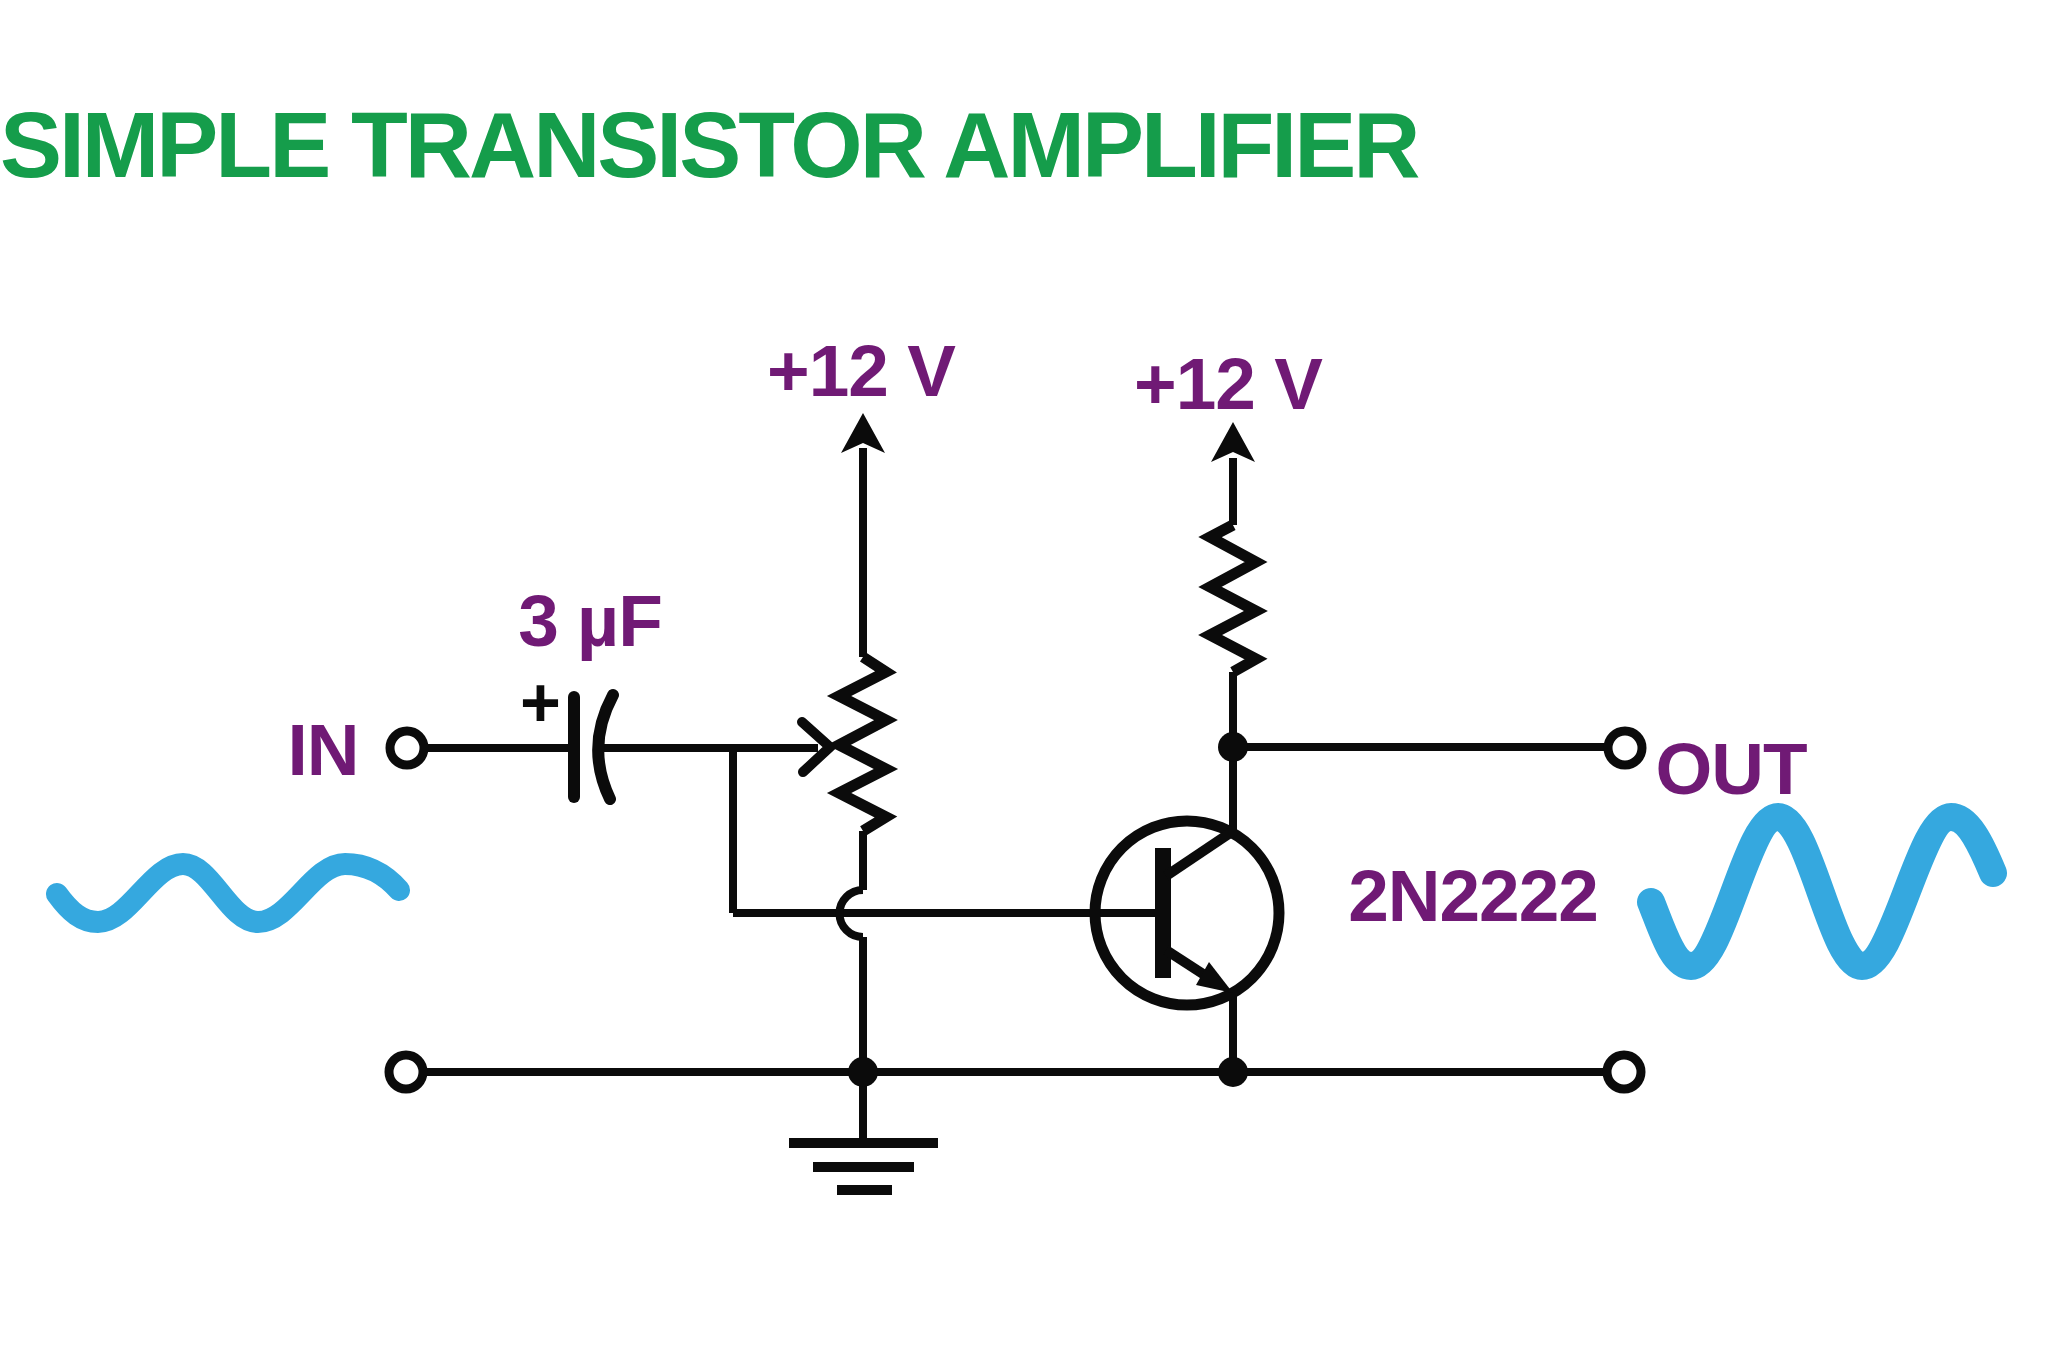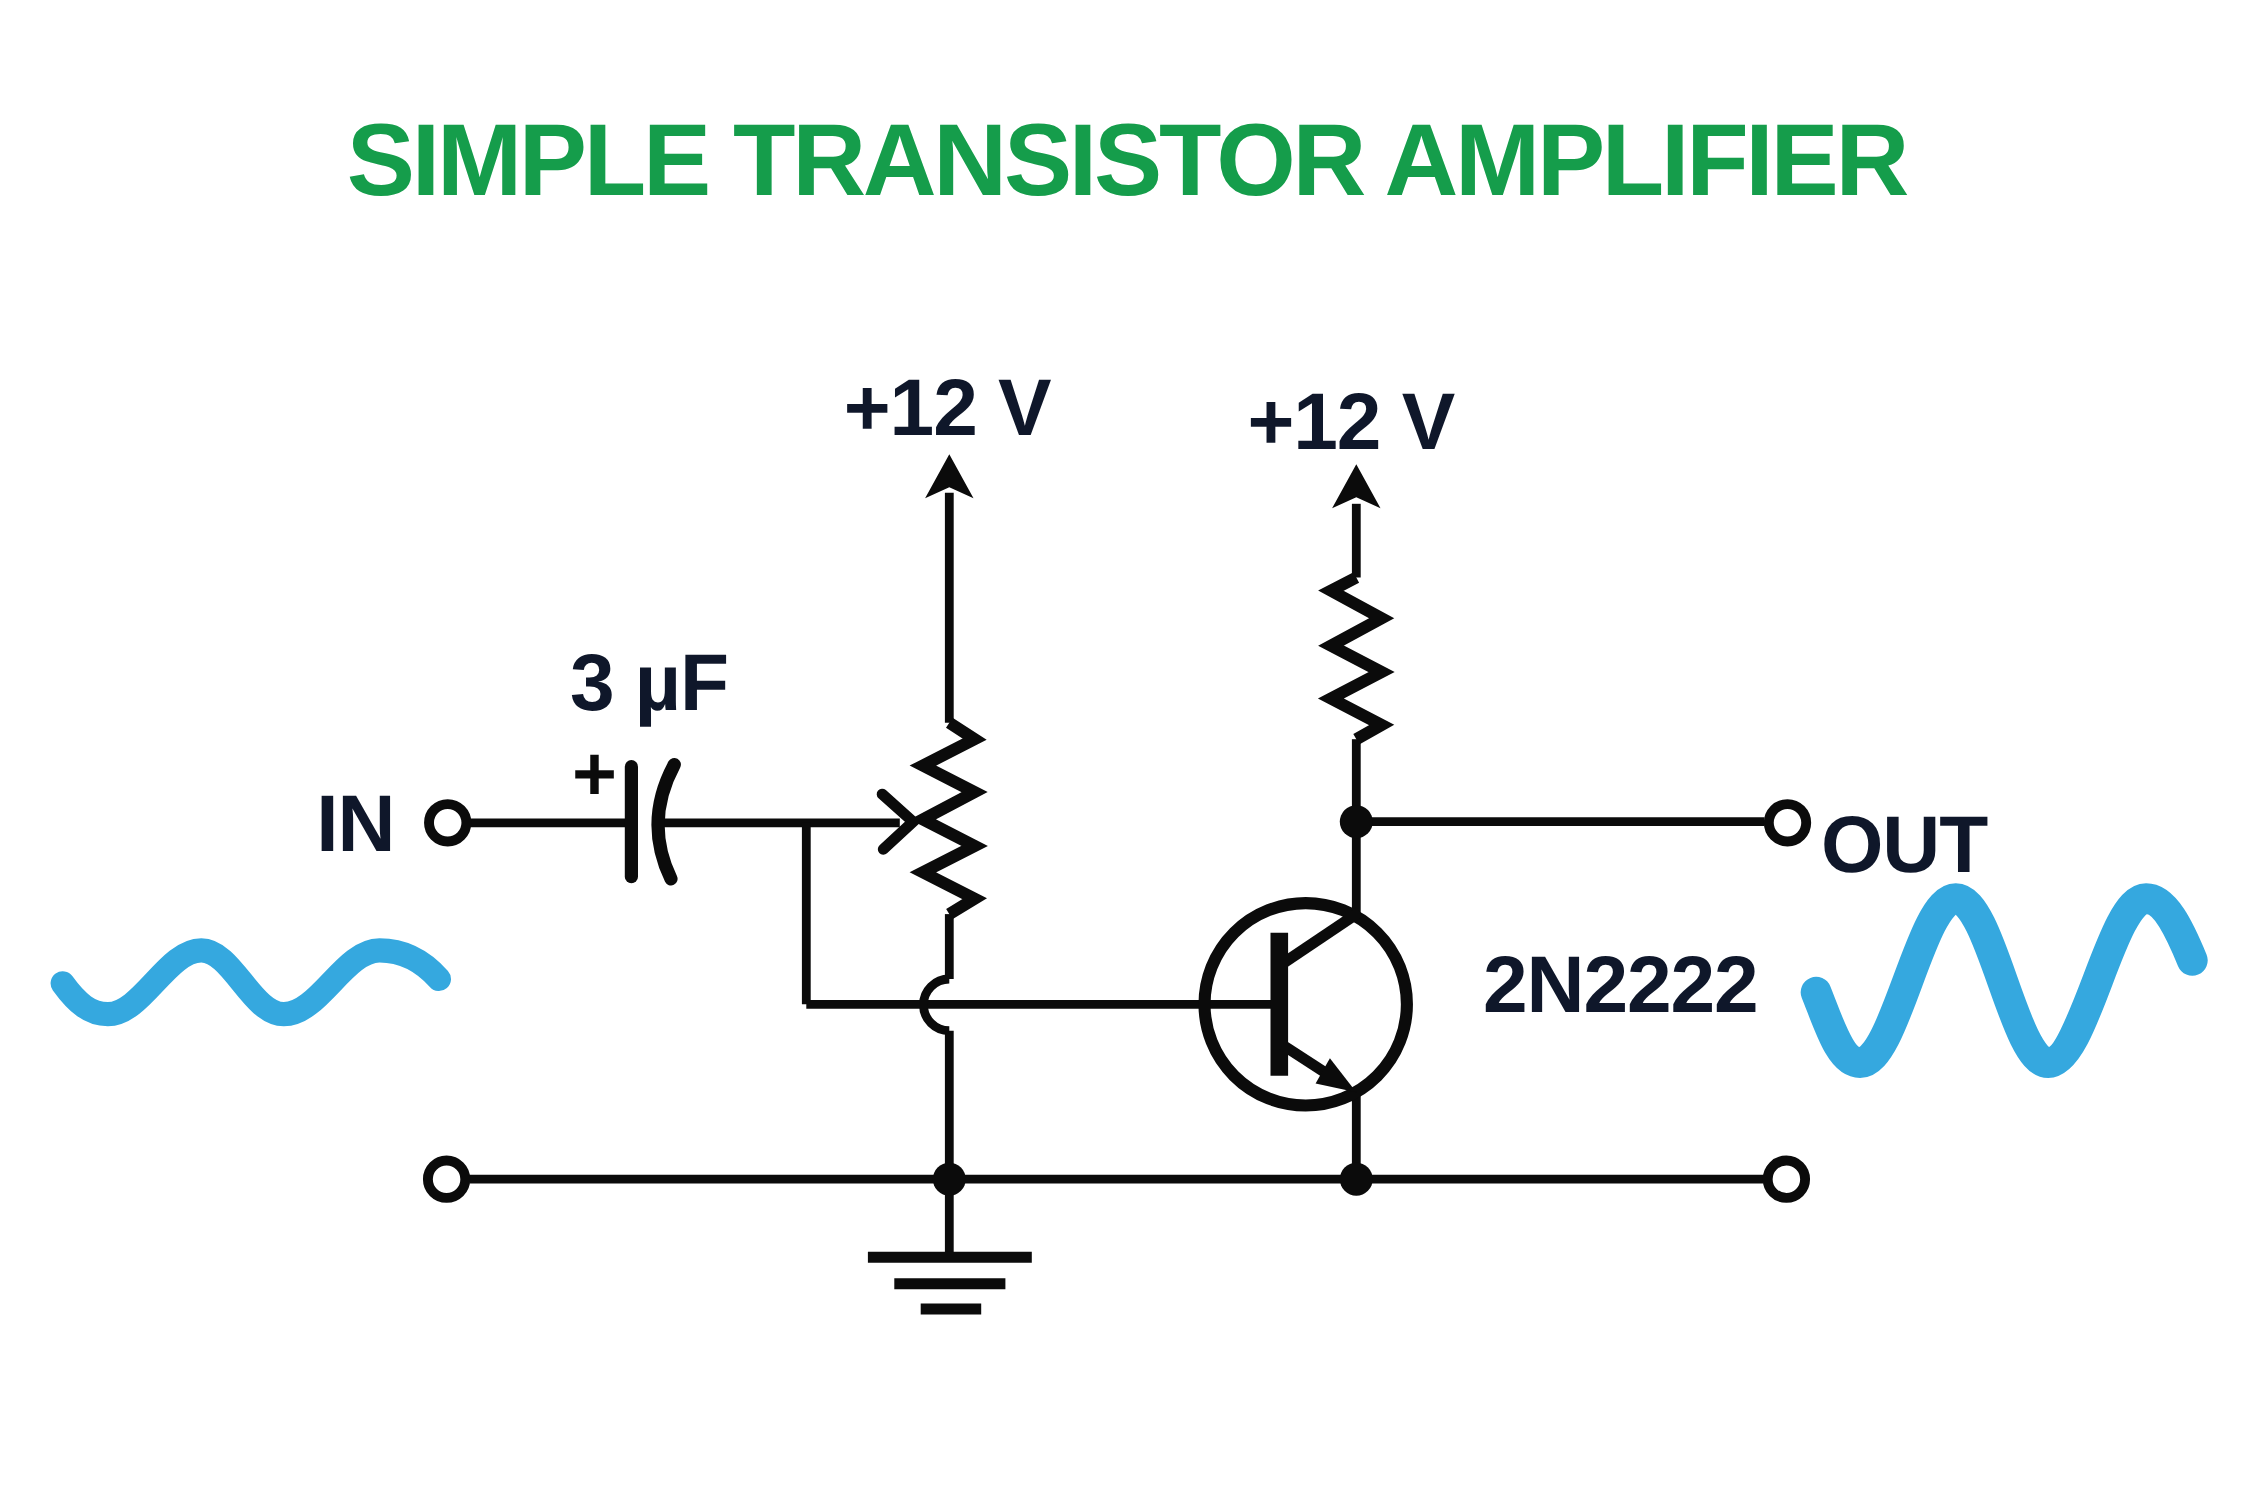--- a/index.html
+++ b/index.html
@@ -6,34 +6,33 @@
   .stage{
     position:relative;
     width:2048px;height:1365px;
     background:#fff;
     overflow:hidden;
     font-family:"Liberation Sans",sans-serif;
   }
   .title{
     position:absolute;
     left:0;right:0;top:92px;
-    text-align:center;
     font-size:93px;
     font-weight:bold;
     letter-spacing:-3px;
     color:#159D4B;
     white-space:nowrap;
   }
   .lbl{
     position:absolute;
     transform:translateX(-50%);
     font-size:73px;
     font-weight:bold;
     letter-spacing:-1px;
-    color:#0f172a;
+    color:#701a75;
     line-height:1;
     white-space:nowrap;
   }
   .lbl.black{color:#0B0B0B;font-size:70px;font-weight:bold;}
   svg{position:absolute;left:0;top:0;}
 </style>
 </head>
 <body>
 
 <div class="stage">

